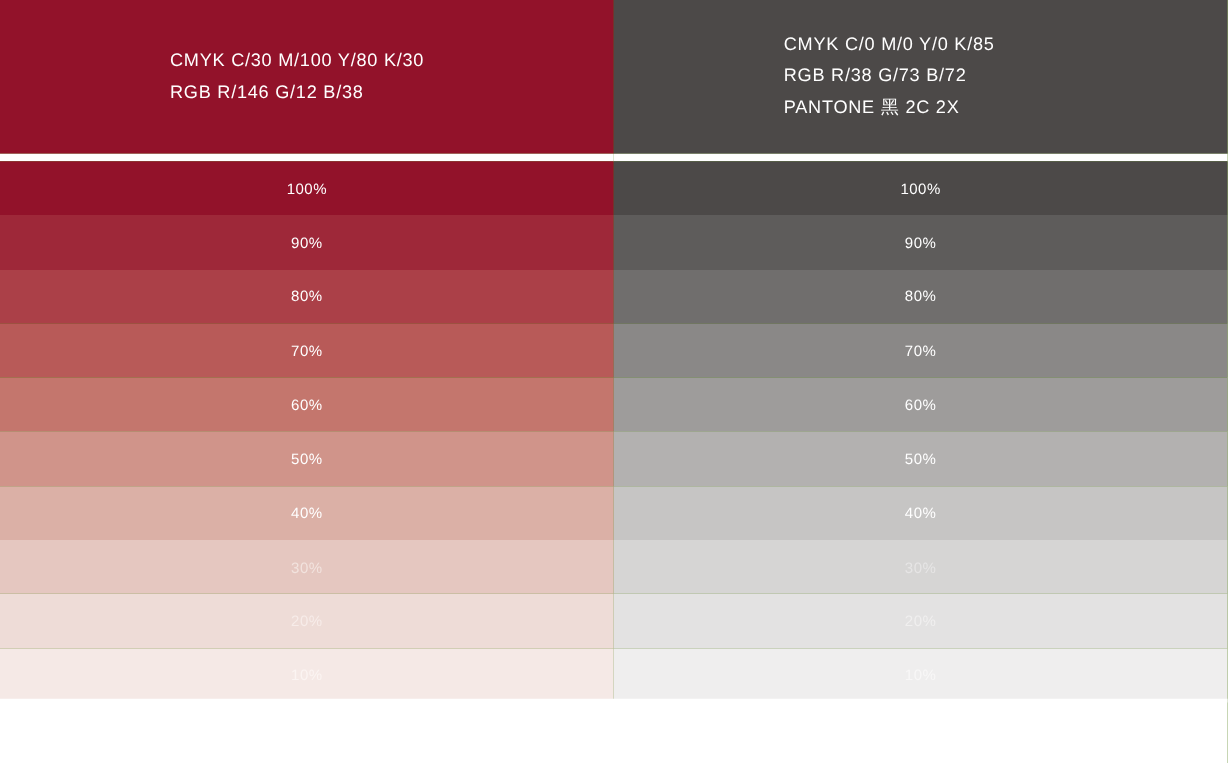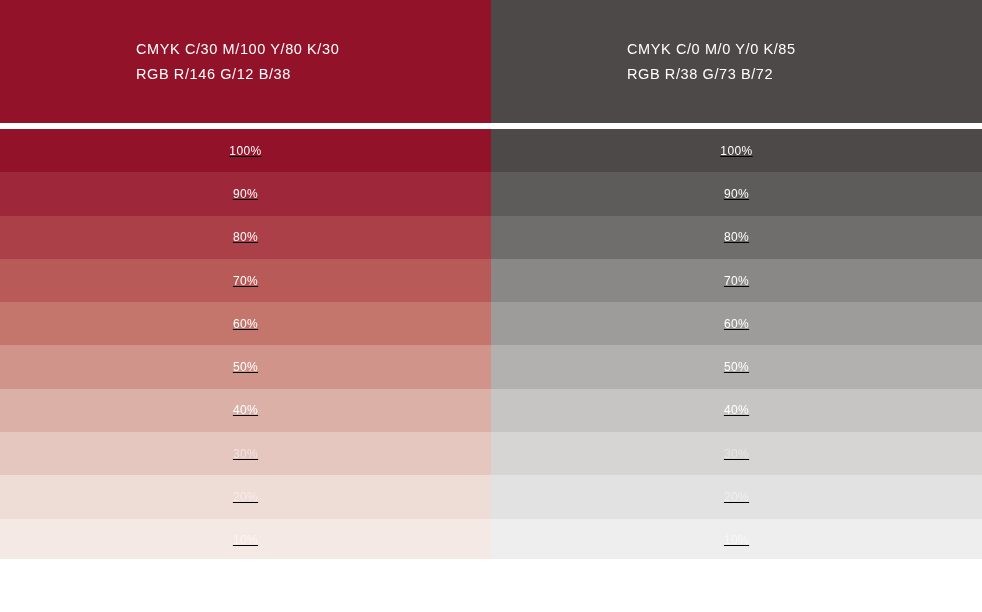--- a/index.html
+++ b/index.html
@@ -50,21 +50,20 @@
   .gap-row {
     height: 6px;
     background: #ffffff;
   }
   .tint-row {
     height: 43.3px;
     display: flex;
     align-items: center;
     justify-content: center;
     box-sizing: border-box;
-    text-decoration: underline;
   }
   .tint-label {
     font-size: 12px;
     letter-spacing: 0.4px;
   }
   .footer-space {
     position: absolute;
     left: 0;
     top: 559px;
     width: 982px;
@@ -114,20 +113,21 @@
       </div>
       <div class="tint-row" style="background:#f5e9e6;">
         <span class="tint-label" style="color:#fbf4f2;">10%</span>
       </div>
     </div>
 
     <div class="column">
       <div class="header-block" style="background:#4c4948;">
         <div class="header-line">CMYK C/0 M/0 Y/0 K/85</div>
         <div class="header-line">RGB R/38 G/73 B/72</div>
+        <div class="header-line">PANTONE 黑 2C 2X</div>
       </div>
       <div class="gap-row"></div>
       <div class="tint-row" style="background:#4c4948;">
         <span class="tint-label" style="color:#ffffff;">100%</span>
       </div>
       <div class="tint-row" style="background:#5e5c5b;">
         <span class="tint-label" style="color:#ffffff;">90%</span>
       </div>
       <div class="tint-row" style="background:#706e6d;">
         <span class="tint-label" style="color:#ffffff;">80%</span>

